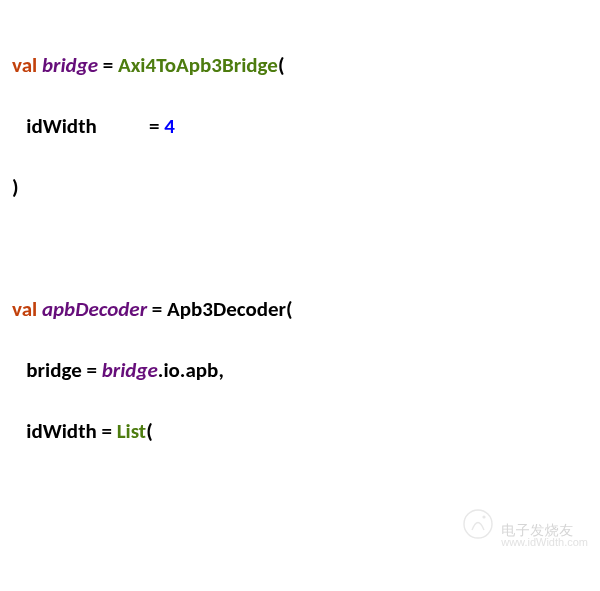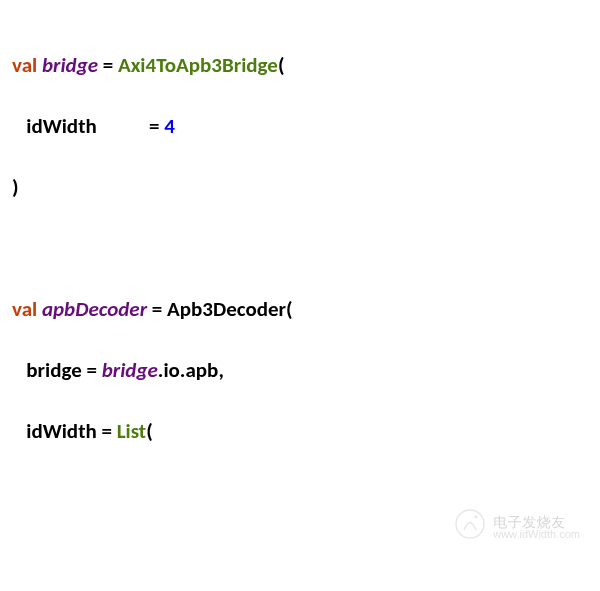--- a/index.html
+++ b/index.html
@@ -22,24 +22,24 @@
       white-space: pre;
     }
     .kw { color: #c2410c; font-style: normal; }
     .var-i { color: #660e7a; font-style: italic; }
     .cls-i { color: #4d7c0f; }
     .num { color: #0000ff; font-style: normal; }
     .ident { color: #000000; font-style: normal; }
     .watermark {
       position: absolute;
       bottom: 42px;
-      right: 20px;
+      right: 12px;
       opacity: 0.35;
       display: flex;
-      align-items: center;
+      align-items: flex-end;
     }
     .watermark-logo {
       margin-right: 6px;
     }
     .watermark-text {
       display: flex;
       flex-direction: column;
       line-height: 1.05;
       font-weight: normal;
       font-family: 'Microsoft YaHei', Arial, sans-serif;

